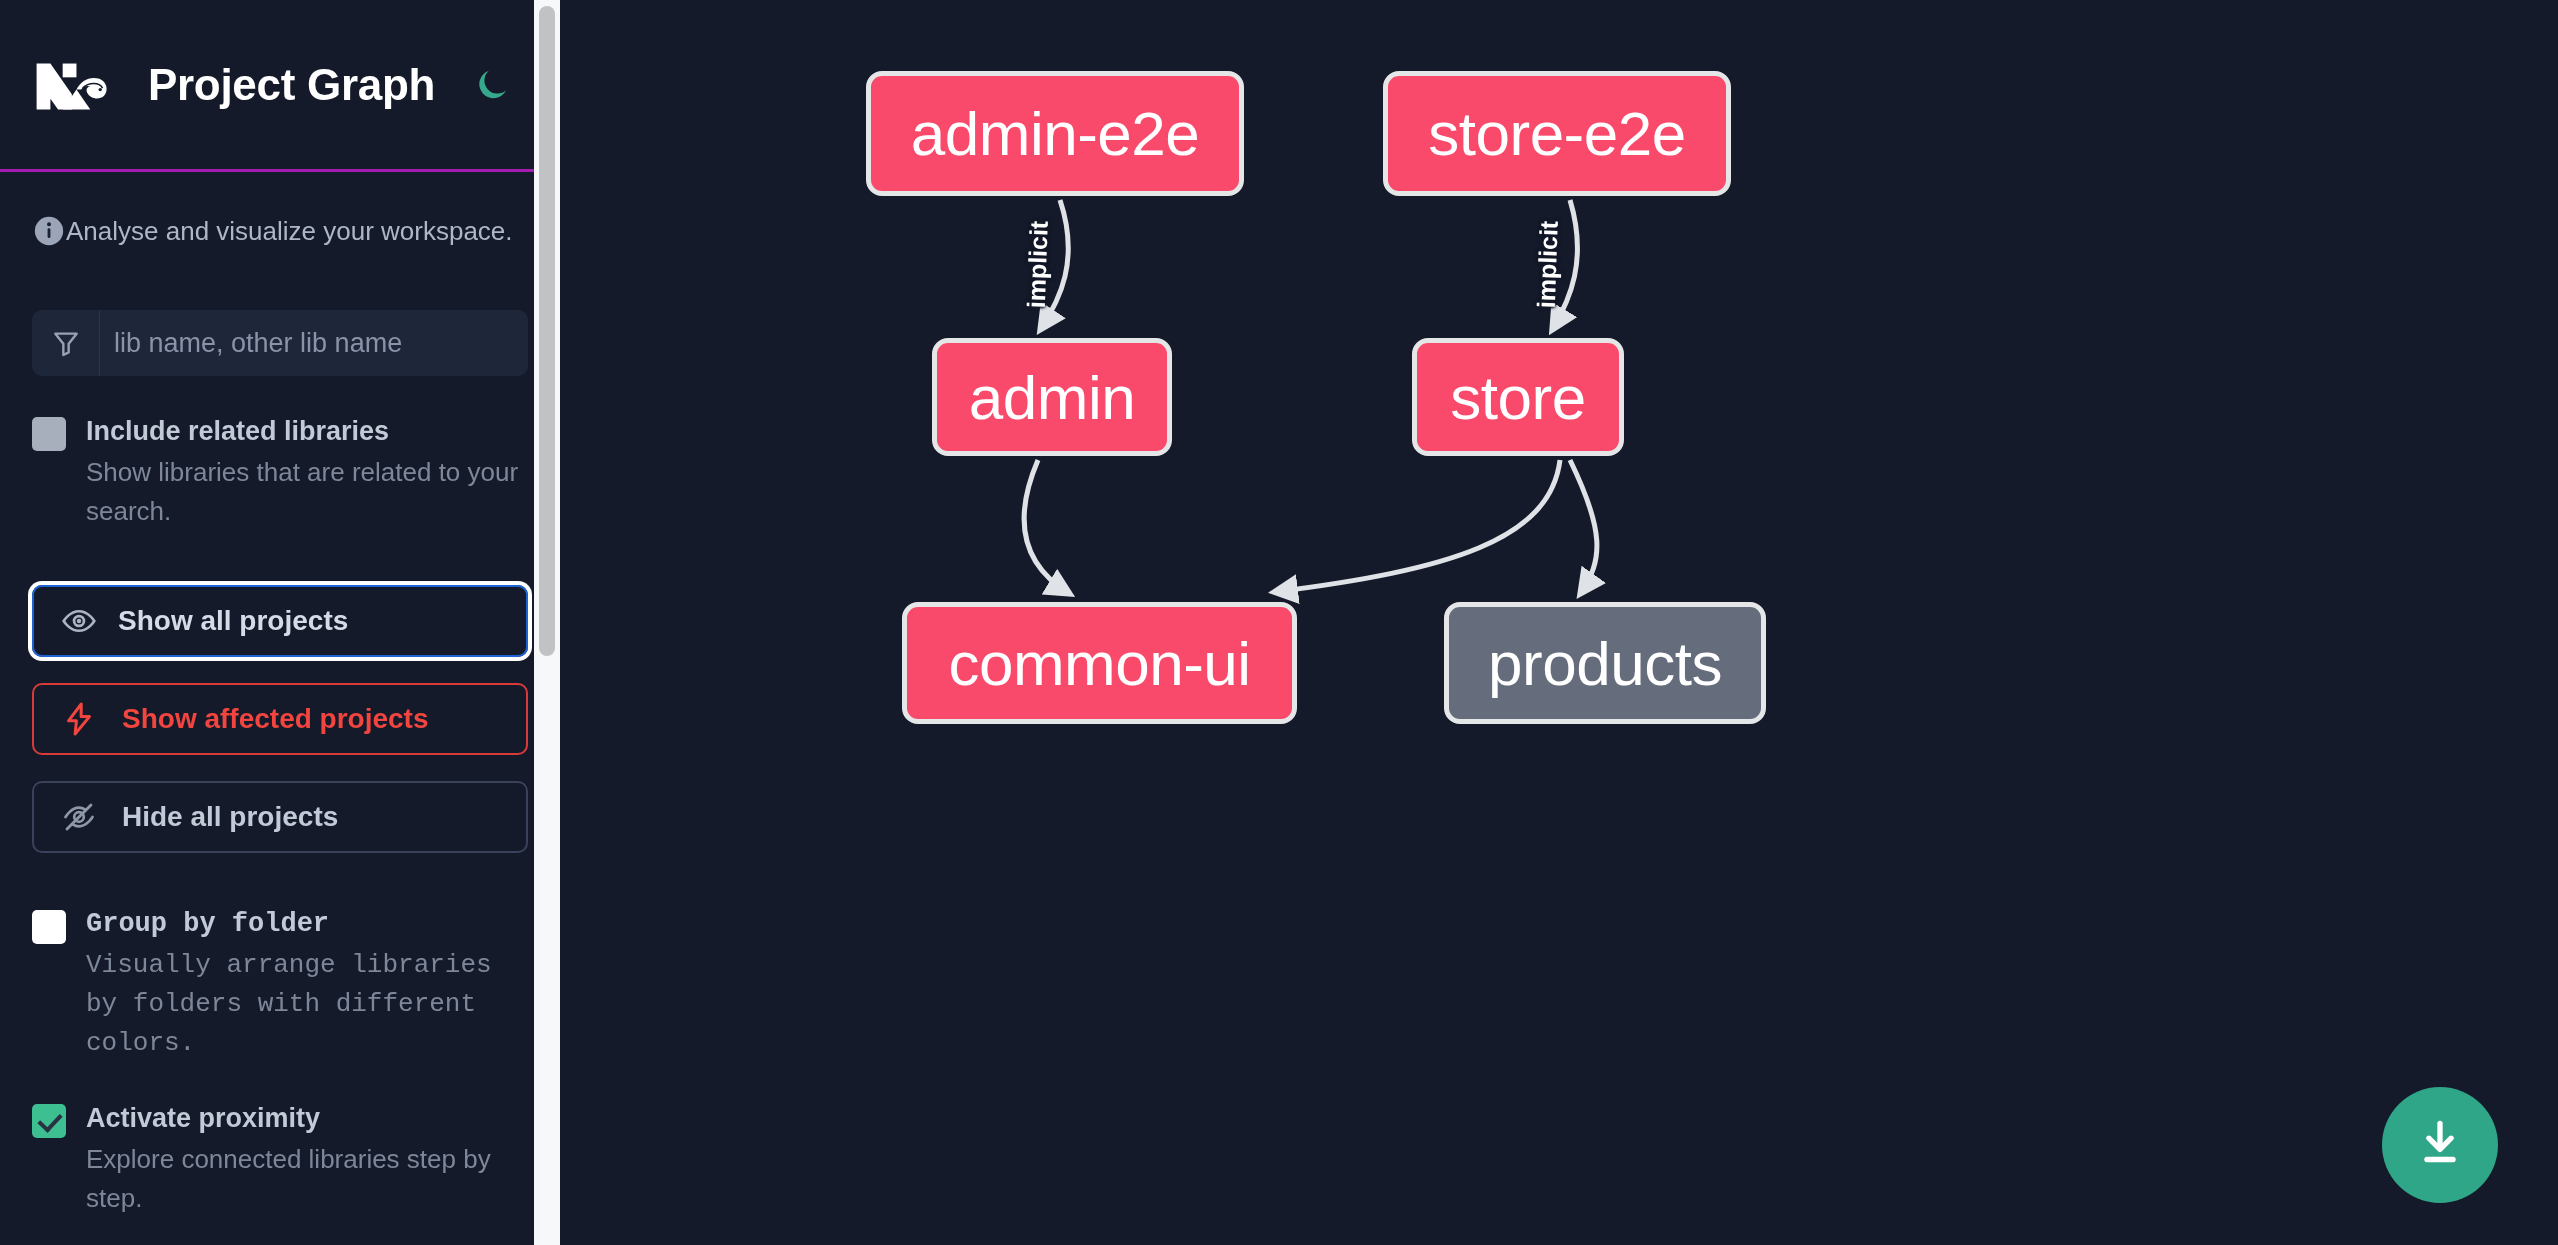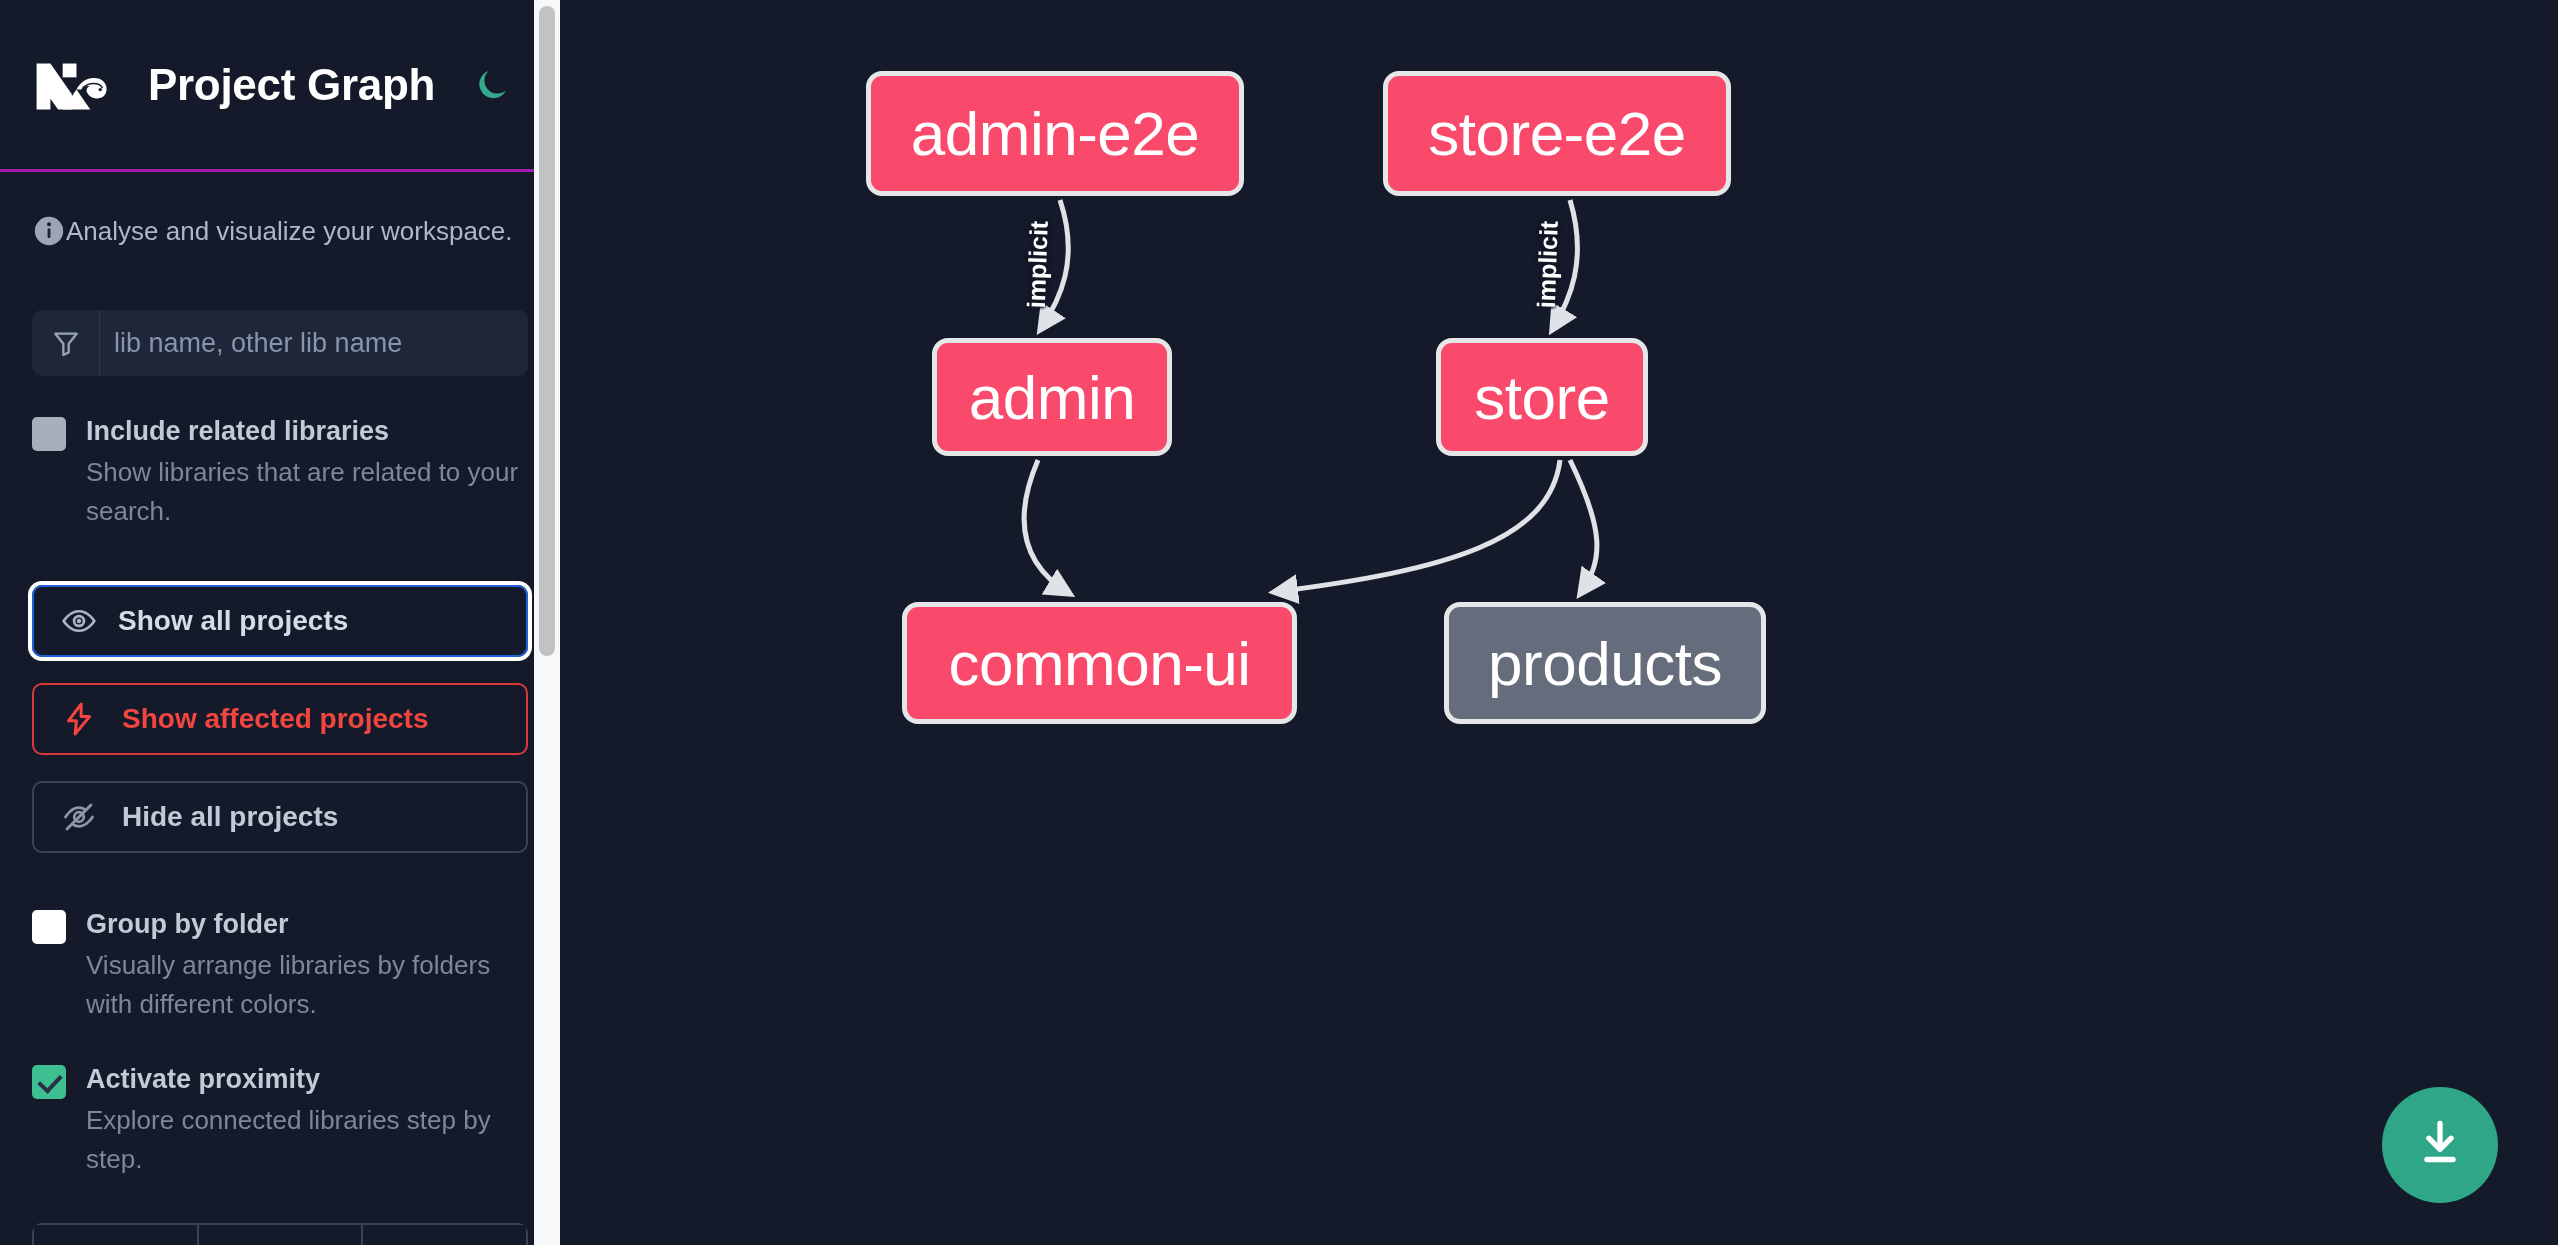--- a/index.html
+++ b/index.html
@@ -355,21 +355,21 @@
             <svg viewBox="0 0 24 24" width="36" height="36" aria-hidden="true">
               <path d="M3 12s3.6-6.2 9-6.2c1.5 0 2.9.5 4.1 1.2M21 12s-3.6 6.2-9 6.2c-1.6 0-3-.5-4.2-1.3" fill="none" stroke="#8E97A8" stroke-width="1.8" stroke-linecap="round"></path>
               <circle cx="12" cy="12" r="3.2" fill="none" stroke="#8E97A8" stroke-width="1.8"></circle>
               <line x1="4" y1="20" x2="20" y2="4" stroke="#8E97A8" stroke-width="1.9" stroke-linecap="round"></line>
             </svg>
           </span>
           <span>Hide all projects</span>
         </button>
       </div>
 
-      <div class="check-row" style="margin-top:52px;">
+      <div class="check-row" style="margin-top:52px;font-family:Liberation Mono, monospace;">
         <span class="cbox white"></span>
         <span class="check-texts">
           <span class="check-title">Group by folder</span>
           <span class="check-desc" style="display:block">Visually arrange libraries by folders with different colors.</span>
         </span>
       </div>
 
       <div class="check-row" style="margin-top:36px;">
         <span class="cbox green"></span>
         <span class="check-texts">
@@ -410,21 +410,21 @@
 
     <div class="node pink" style="left:306px; top:71px; width:378px; height:125px;">
       <span>admin-e2e</span>
     </div>
     <div class="node pink" style="left:823px; top:71px; width:348px; height:125px;">
       <span>store-e2e</span>
     </div>
     <div class="node pink" style="left:372px; top:338px; width:240px; height:118px;">
       <span>admin</span>
     </div>
-    <div class="node pink" style="left:876px; top:338px; width:212px; height:118px;">
+    <div class="node pink" style="left:852px; top:338px; width:212px; height:118px;">
       <span>store</span>
     </div>
     <div class="node pink" style="left:342px; top:602px; width:395px; height:122px;">
       <span>common-ui</span>
     </div>
     <div class="node gray" style="left:884px; top:602px; width:322px; height:122px;">
       <span>products</span>
     </div>
 
     <span class="edge-label" style="left:434px; top:250px; transform:rotate(-88deg);">implicit</span>

